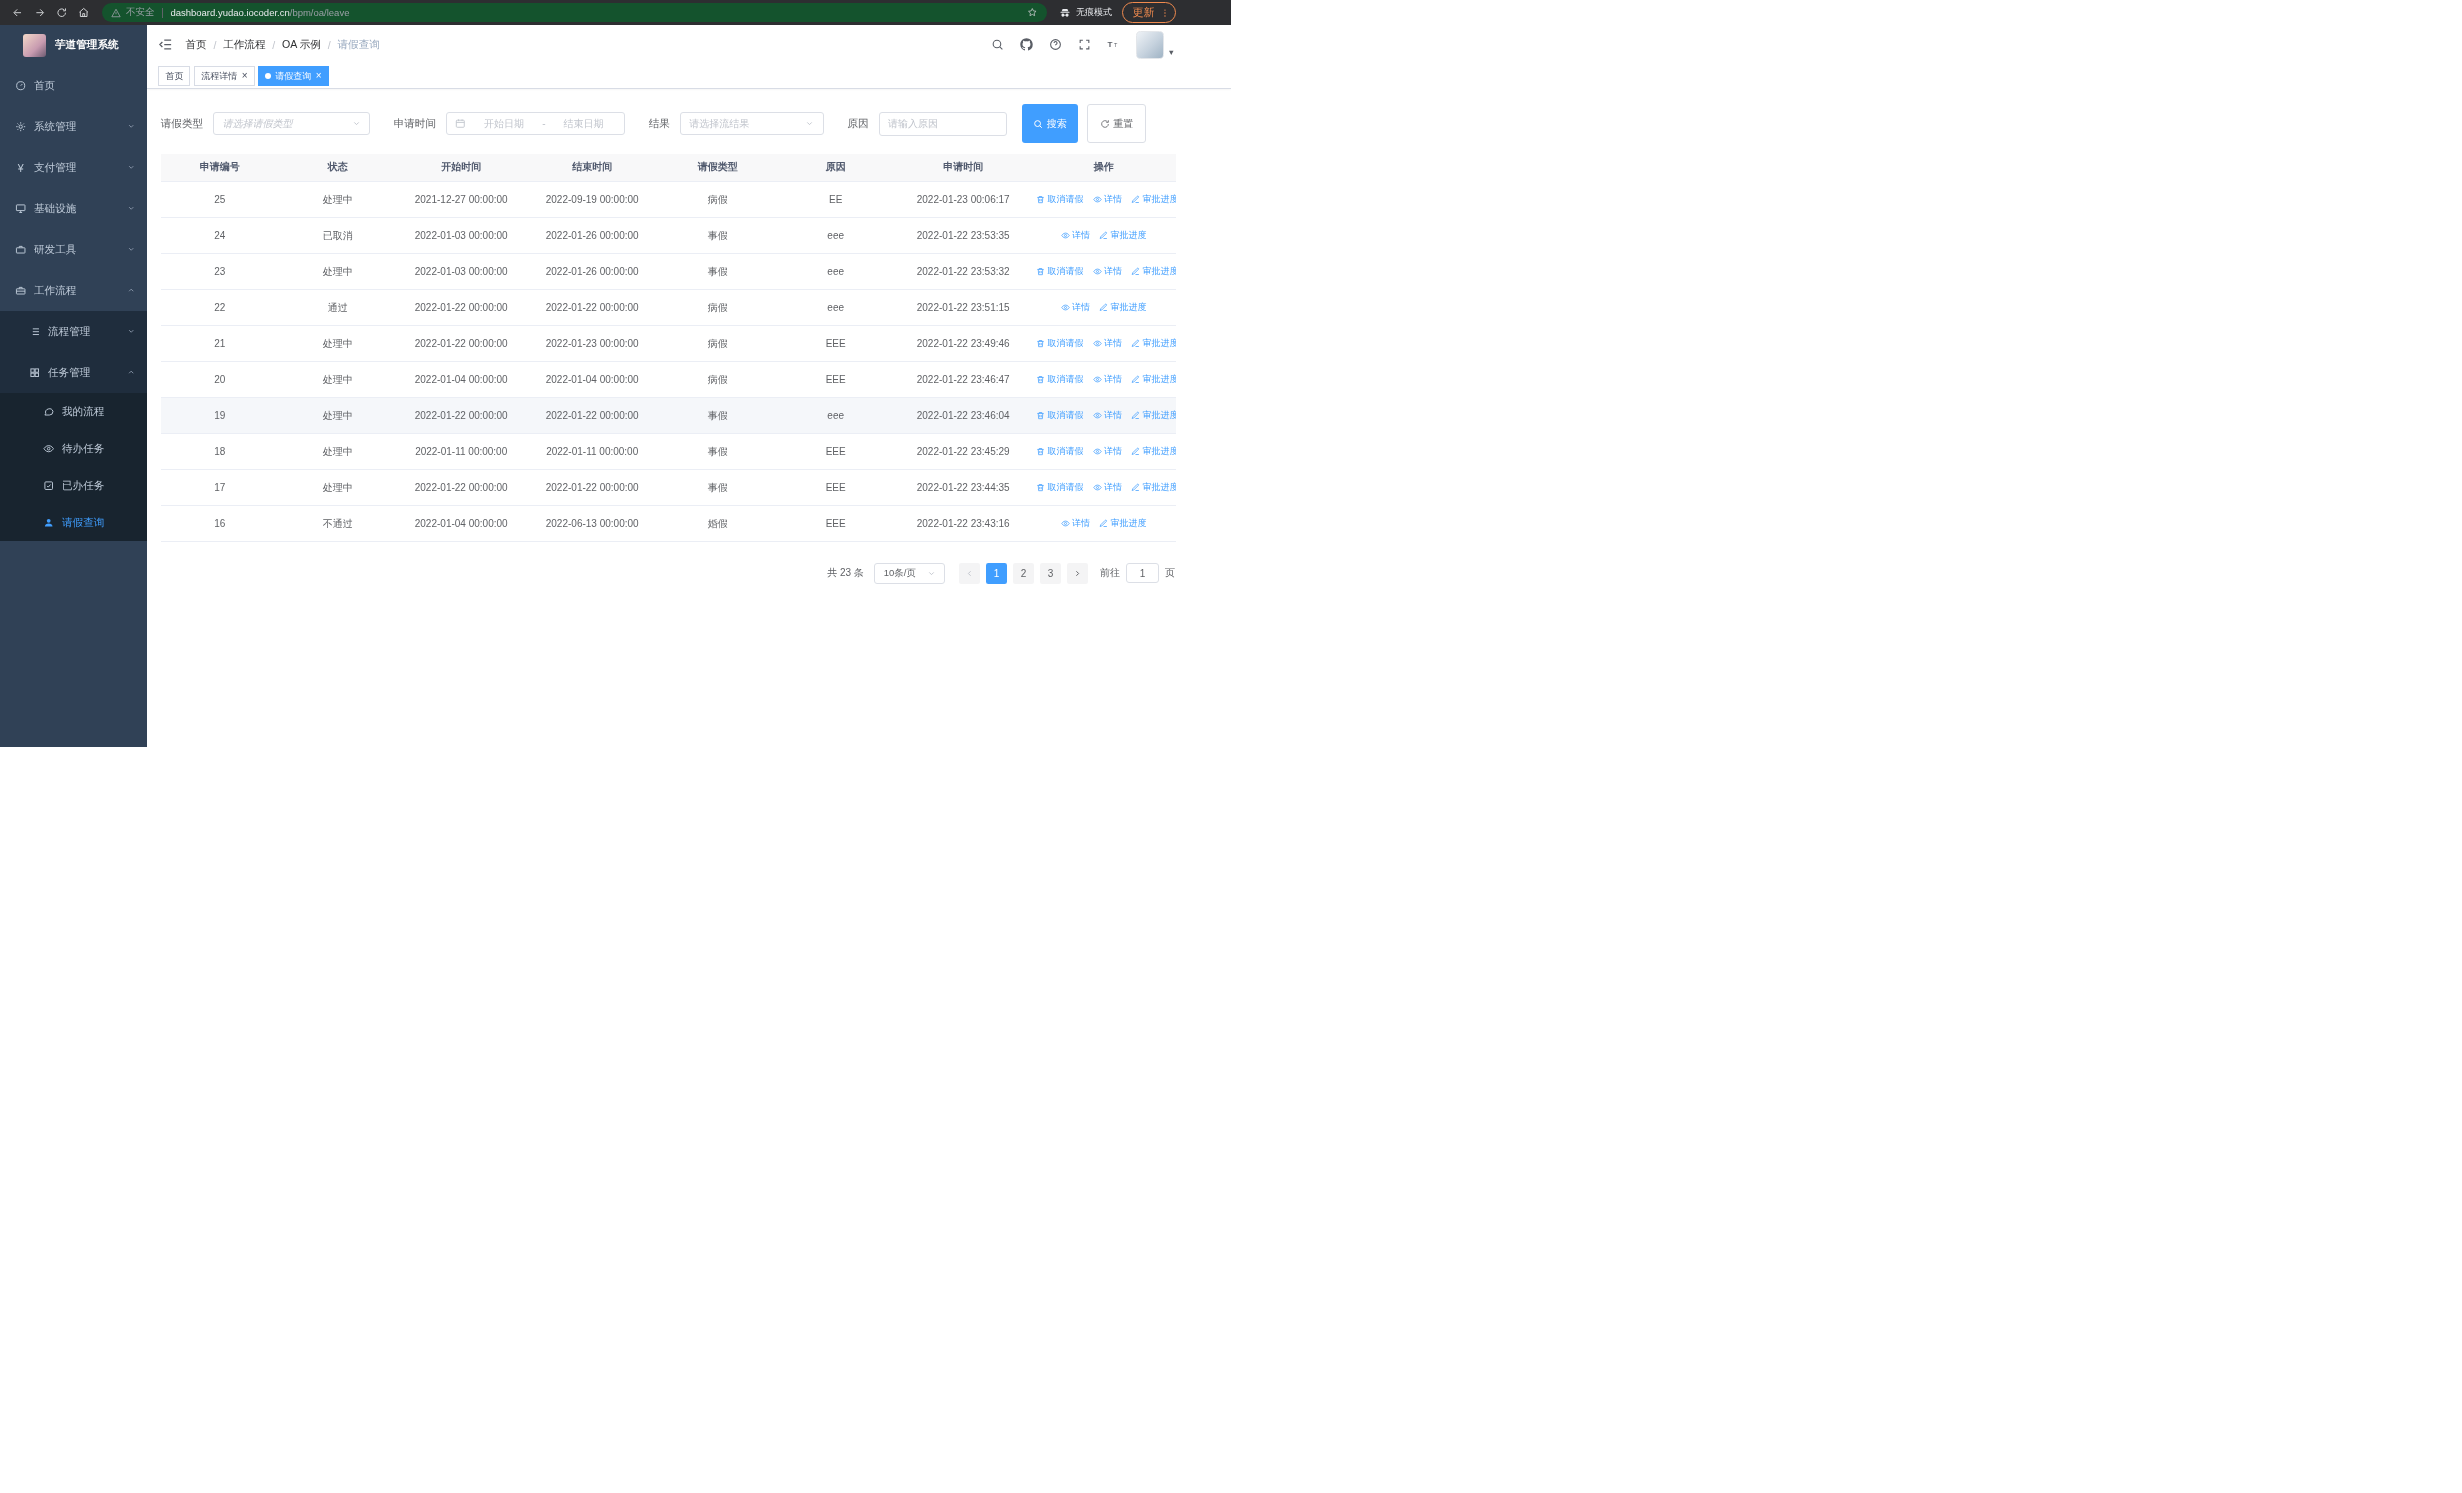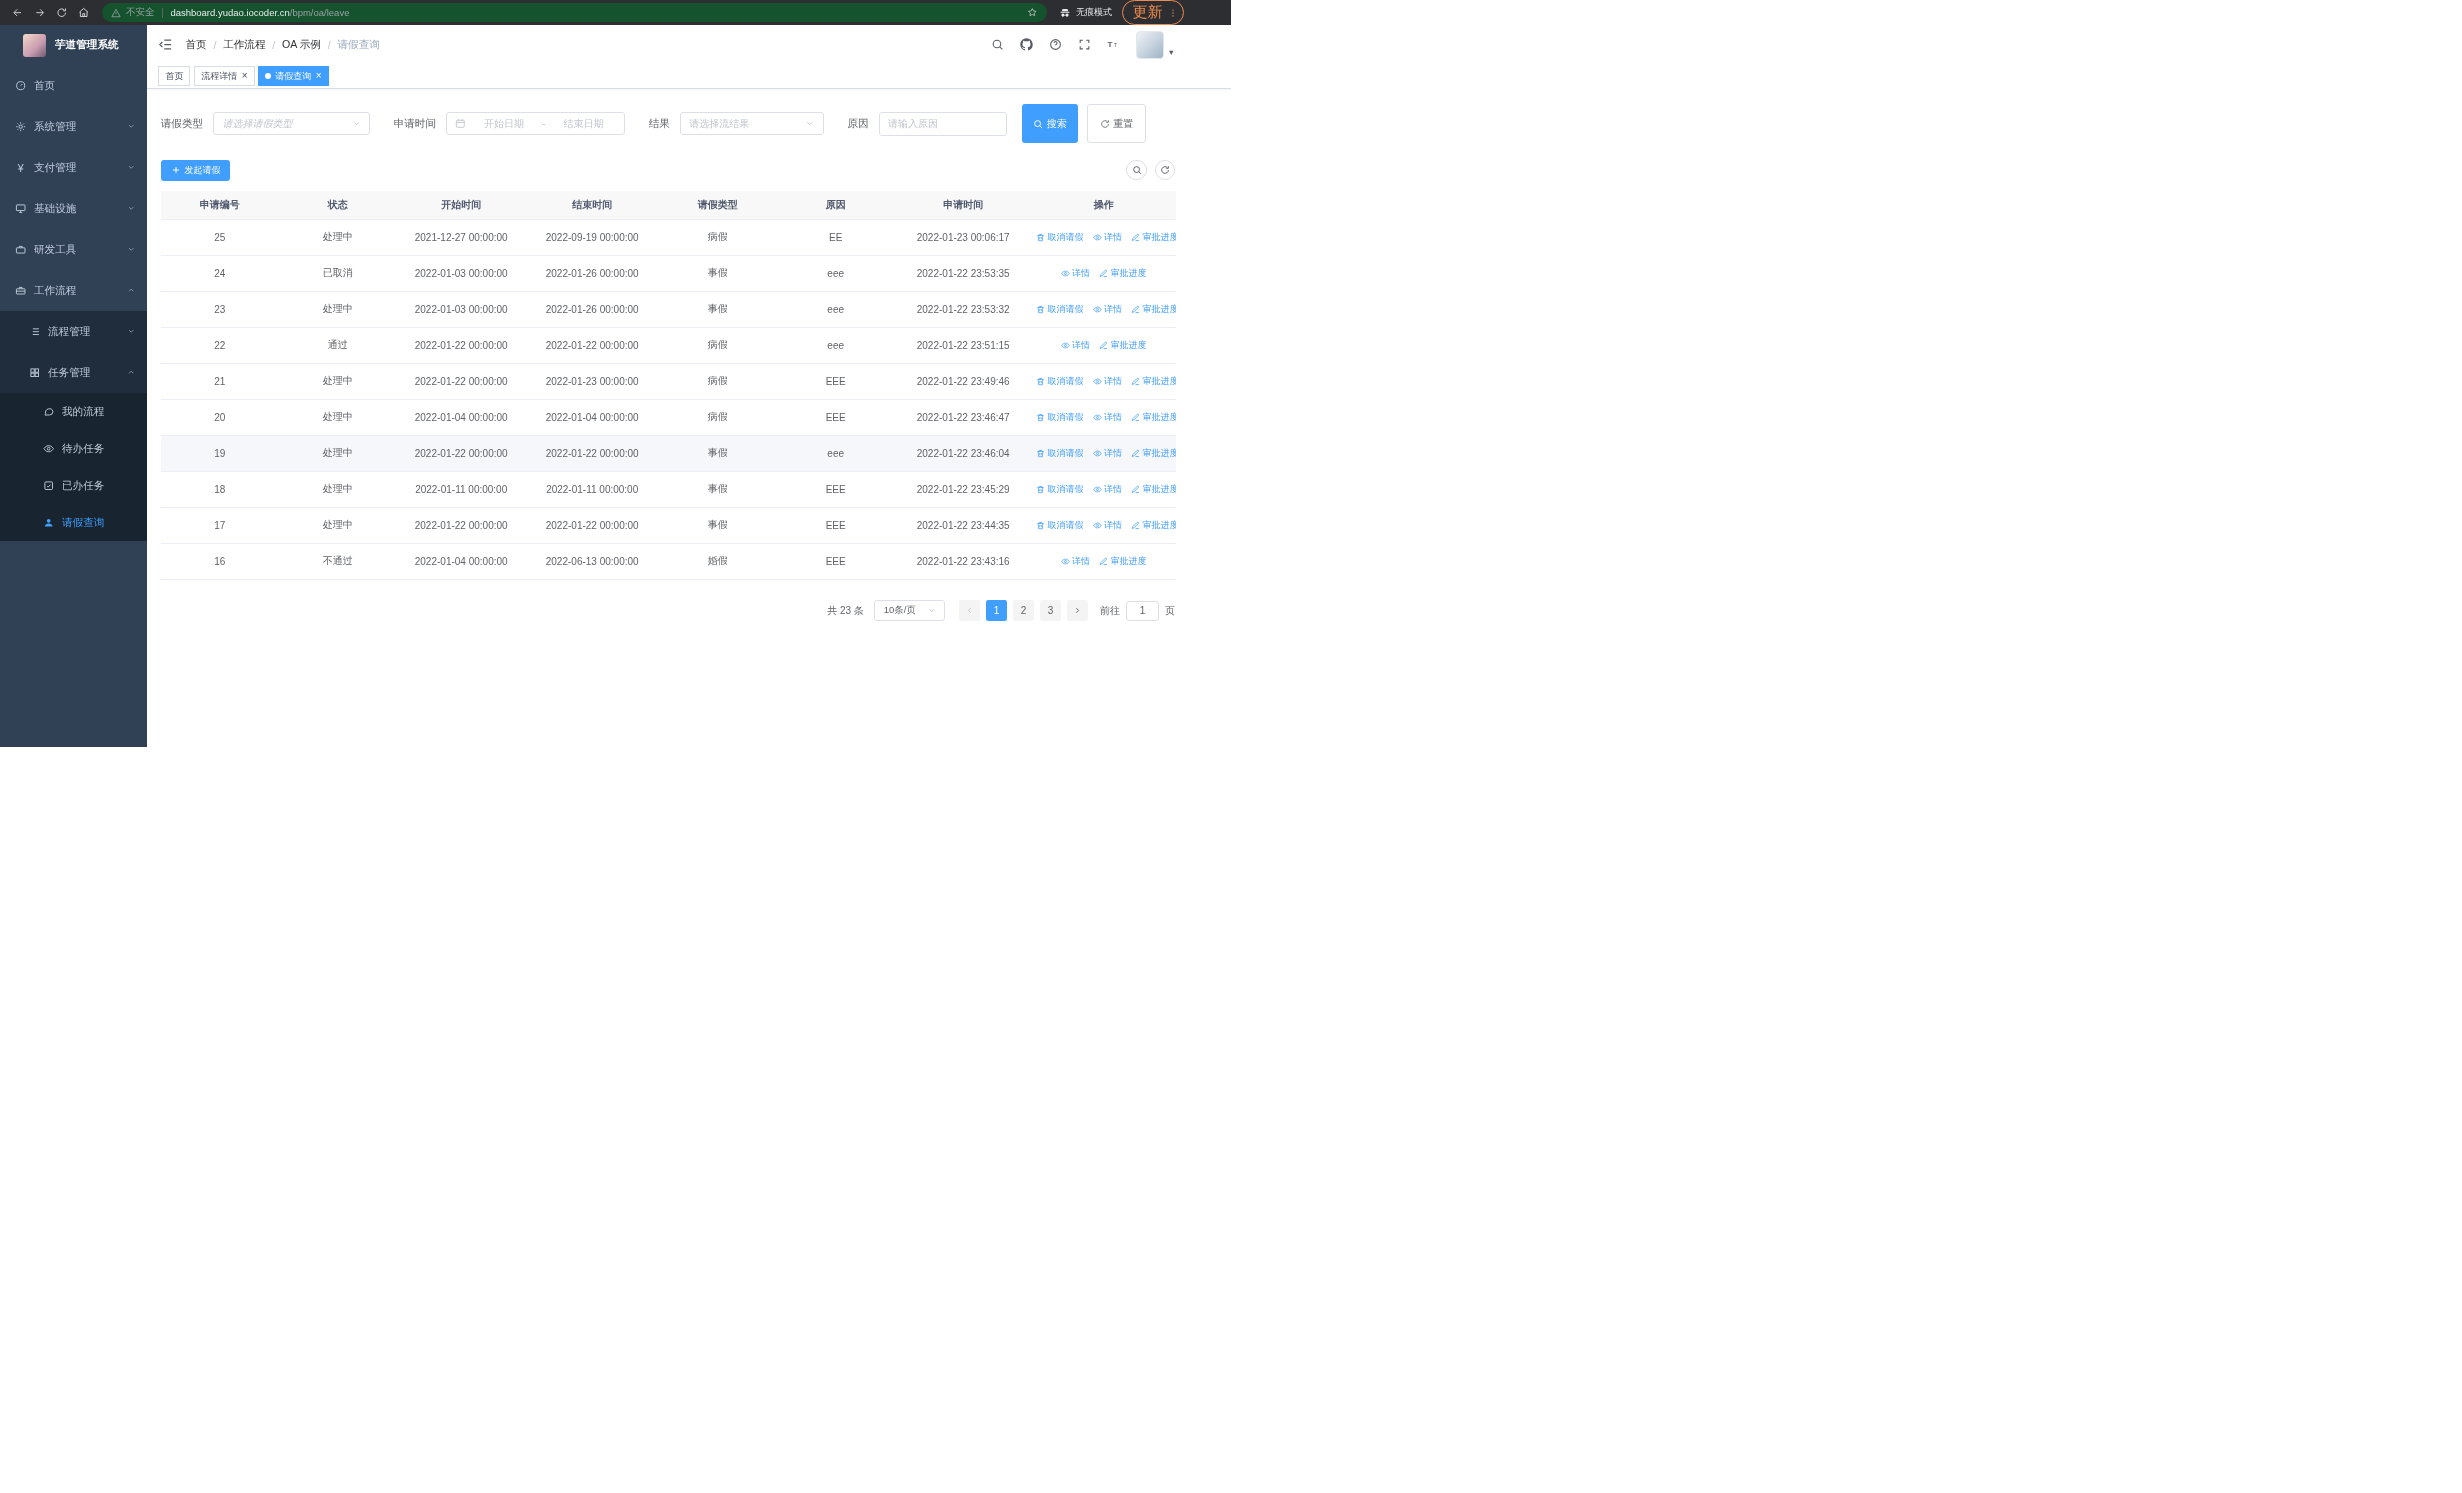--- a/index.html
+++ b/index.html
@@ -13,21 +13,21 @@
   .nav-btn svg { width:11.4px; height:11.4px; }
   .url-bar { height:19px; width:945px; margin-left:6px; background:#14532d; border-radius:10px; display:flex; align-items:center; padding:0 9px; gap:5.3px; font-size:9.5px; color:#9aa0a6; }
   .url-bar .warn svg { width:10px; height:10px; color:#9aa0a6; }
   .url-divider { width:0.8px; height:10px; background:#5f6368; margin:0 2.3px; }
   .url-host { color:#e8eaed; }
   .url-path { color:#9aa0a6; }
   .star { margin-left:auto; color:#c7cacd; }
   .star svg { width:10.6px; height:10.6px; }
   .incognito { display:flex; align-items:center; gap:5.3px; color:#e8eaed; font-size:9px; margin-left:10.6px; white-space:nowrap; }
   .incognito svg { width:12px; height:12px; color:#e8eaed; }
-  .update-pill { margin-left:9px; display:flex; align-items:center; gap:5.3px; border:0.8px solid #ef8a4e; color:#ef8a4e; border-radius:760px; padding:2.3px 5.3px 2.3px 9px; font-size:15px; cursor:pointer; white-space:nowrap;justify-content:flex-end; }
+  .update-pill { margin-left:9px; display:flex; align-items:center; gap:5.3px; border:0.8px solid #ef8a4e; color:#ef8a4e; border-radius:760px; padding:2.3px 5.3px 2.3px 9px; font-size:11px; cursor:pointer; white-space:nowrap;justify-content:flex-end; }
   .update-pill svg { width:10px; height:10px; }
 
   
   .app { display:flex; height:722px; }
 
   
   .sidebar { width:147px; flex:0 0 147px; background:#304156; color:#bfcbd9; overflow:hidden; }
   .logo-row { height:40px; display:flex; align-items:center; padding-left:23px; gap:9px; }
   .logo-img { width:23px; height:23px; border-radius:3px; background:linear-gradient(135deg,#f3d9c8,#c89bb0 60%,#6d5a71); flex:0 0 auto; }
   .app-title { color:#fff; font-size:10.6px; font-weight:bold; white-space:nowrap; }
@@ -457,42 +457,20 @@
         </button>
         <button class="btn btn-plain ml12">
           <svg viewBox="0 0 24 24" fill="none" stroke="currentColor" stroke-width="2">
               <path d="M20 12a8 8 0 1 1-2.34-5.66"></path>
               <path d="M20 3v5h-5"></path>
             </svg>
           <span>重置</span>
         </button>
       </div>
 
-      <div class="toolbar-row">
-        <button class="btn btn-primary btn-create">
-          <svg viewBox="0 0 24 24" fill="none" stroke="currentColor" stroke-width="2.4">
-              <path d="M12 5v14M5 12h14"></path>
-            </svg>
-          <span>发起请假</span>
-        </button>
-        <div class="tool-circles">
-          <button class="circle-btn">
-              <svg viewBox="0 0 24 24" fill="none" stroke="currentColor" stroke-width="2.4">
-                <circle cx="11" cy="11" r="7"></circle>
-                <path d="M21 21l-4.8-4.8"></path>
-              </svg>
-            </button>
-          <button class="circle-btn">
-              <svg viewBox="0 0 24 24" fill="none" stroke="currentColor" stroke-width="2.4">
-                <path d="M20 12a8 8 0 1 1-2.34-5.66"></path>
-                <path d="M20 3v5h-5"></path>
-              </svg>
-            </button>
-        </div>
-      </div>
 
       <table class="leave-table">
         <colgroup>
           <col style="width:118px">
             <col style="width:118px">
             <col style="width:129px">
             <col style="width:133px">
           <col style="width:118px">
             <col style="width:118px">
             <col style="width:137px">

